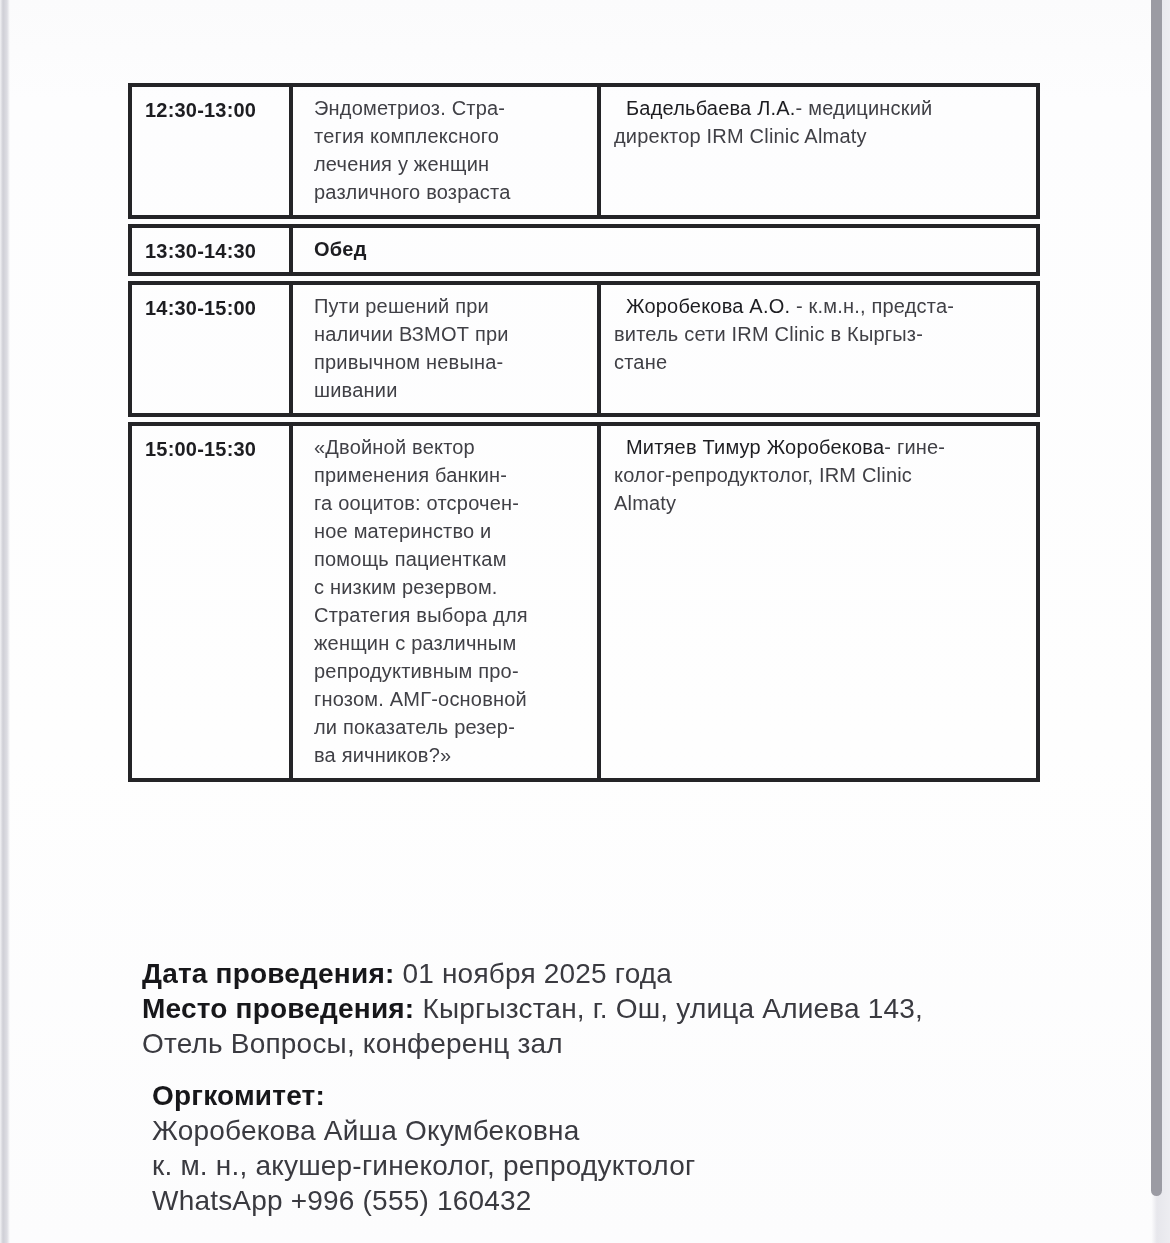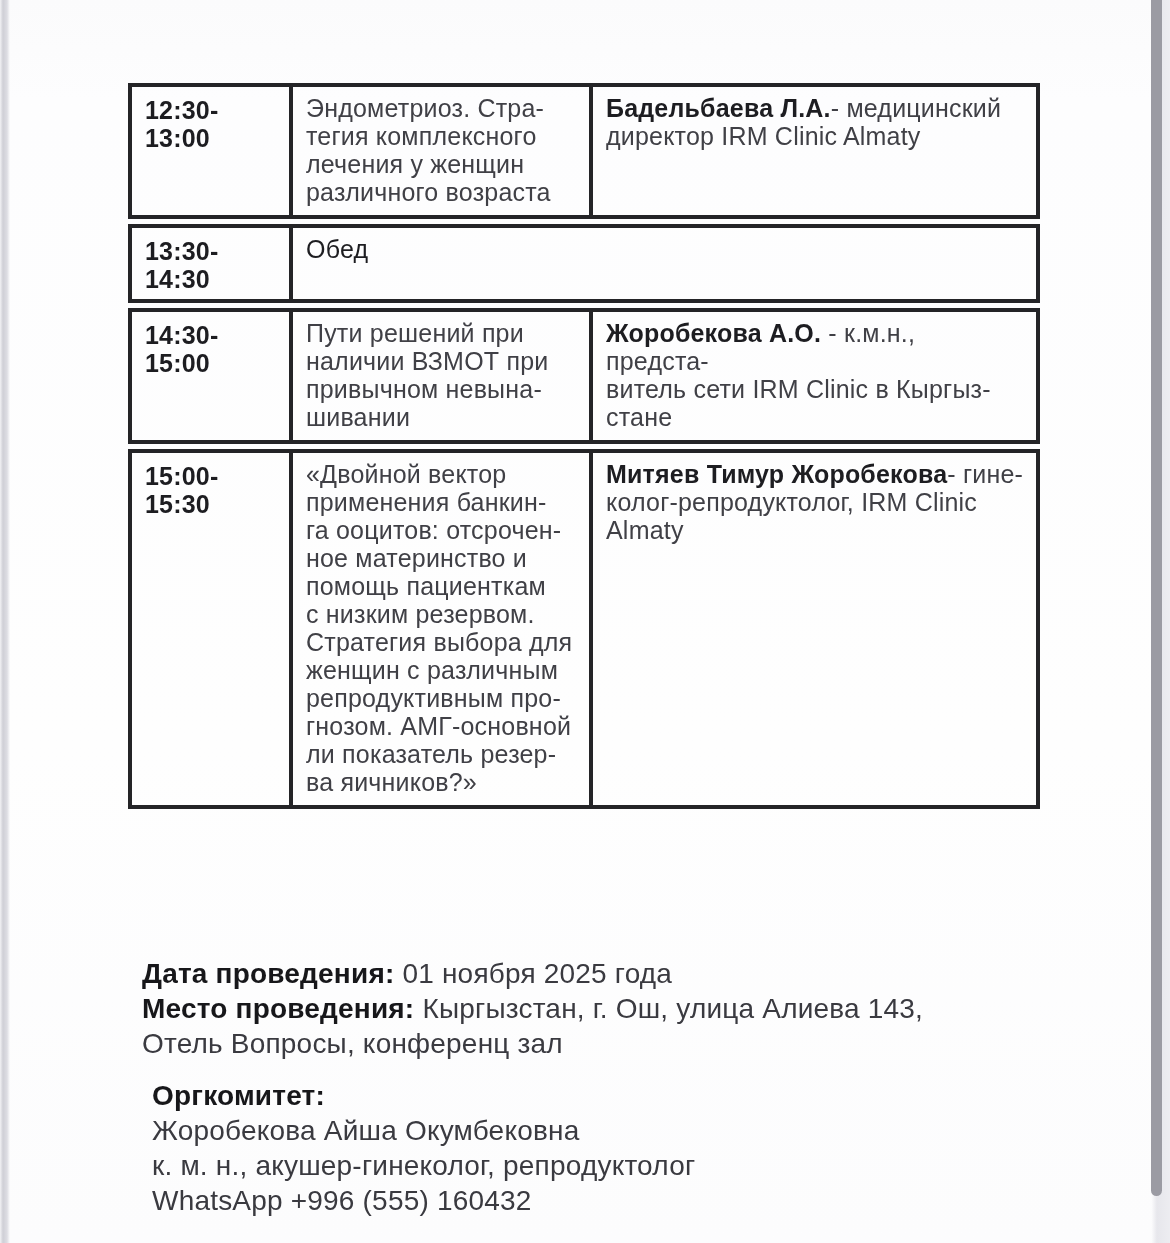--- a/index.html
+++ b/index.html
@@ -36,45 +36,46 @@
     box-sizing: border-box;
   }
   .trow {
     display: flex; align-items: stretch;
     border: 4px solid #242427;
     box-sizing: border-box;
     background: transparent;
   }
   .cell {
     box-sizing: border-box;
-    font-size: 25px; line-height: 28px;
+    font-size: 20px; line-height: 28px;
     color: #404046;
     letter-spacing: 0.2px;
   }
   .tcell {
     flex: 0 0 161px; width: 161px;
     border-right: 4px solid #242427;
     padding: 9px 6px 6px 13px;
     font-weight: 700; color: #1d1d21;
   }
   .mcell {
     flex: 0 0 300px; width: 300px;
     border-right: 4px solid #242427;
     padding: 7px 10px 9px 13px;
+    margin-left: 8px;
   }
   .merged {
     flex: 1 1 auto; width: auto;
     border-right: none;
-    font-weight: 400; color: #1d1d21;
+    font-weight: 700; color: #1d1d21;
   }
   .scell {
     flex: 1 1 auto;
     padding: 7px 12px 9px 13px;
   }
-  .sb { font-weight: 700; color: #1d1d21; }
+  .sb { font-weight: 400; color: #1d1d21; margin-left: 12px; }
   .prelines { white-space: pre-line; }
   
   .info {
     position: absolute; left: 142px; top: 956px; width: 920px;
     font-size: 28px; line-height: 35px; color: #3a3a40;
     letter-spacing: 0.2px;
   }
   .info .b { font-weight: 700; color: #17171a; }
   .committee { margin-top: 17px; margin-left: 10px; }
 </style>

